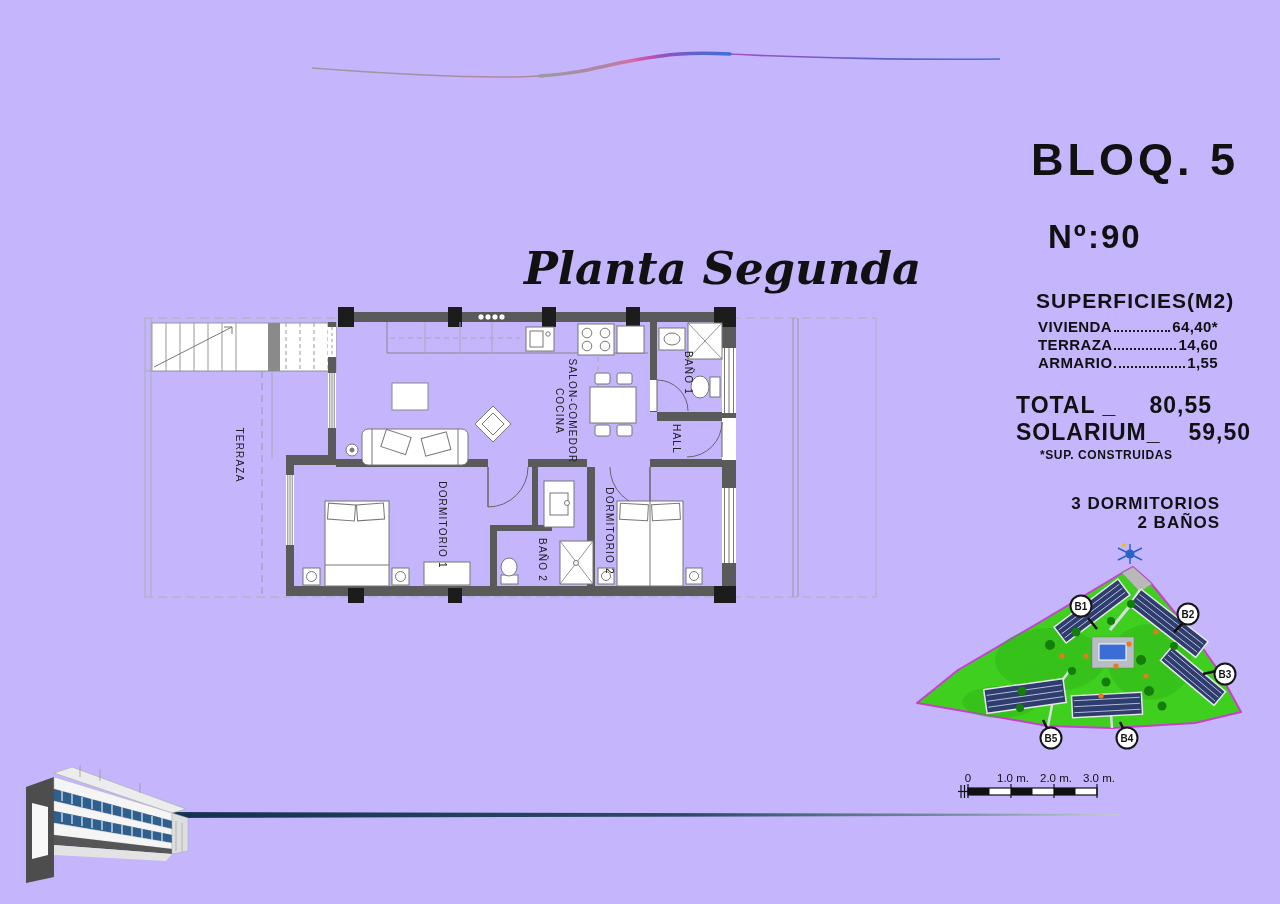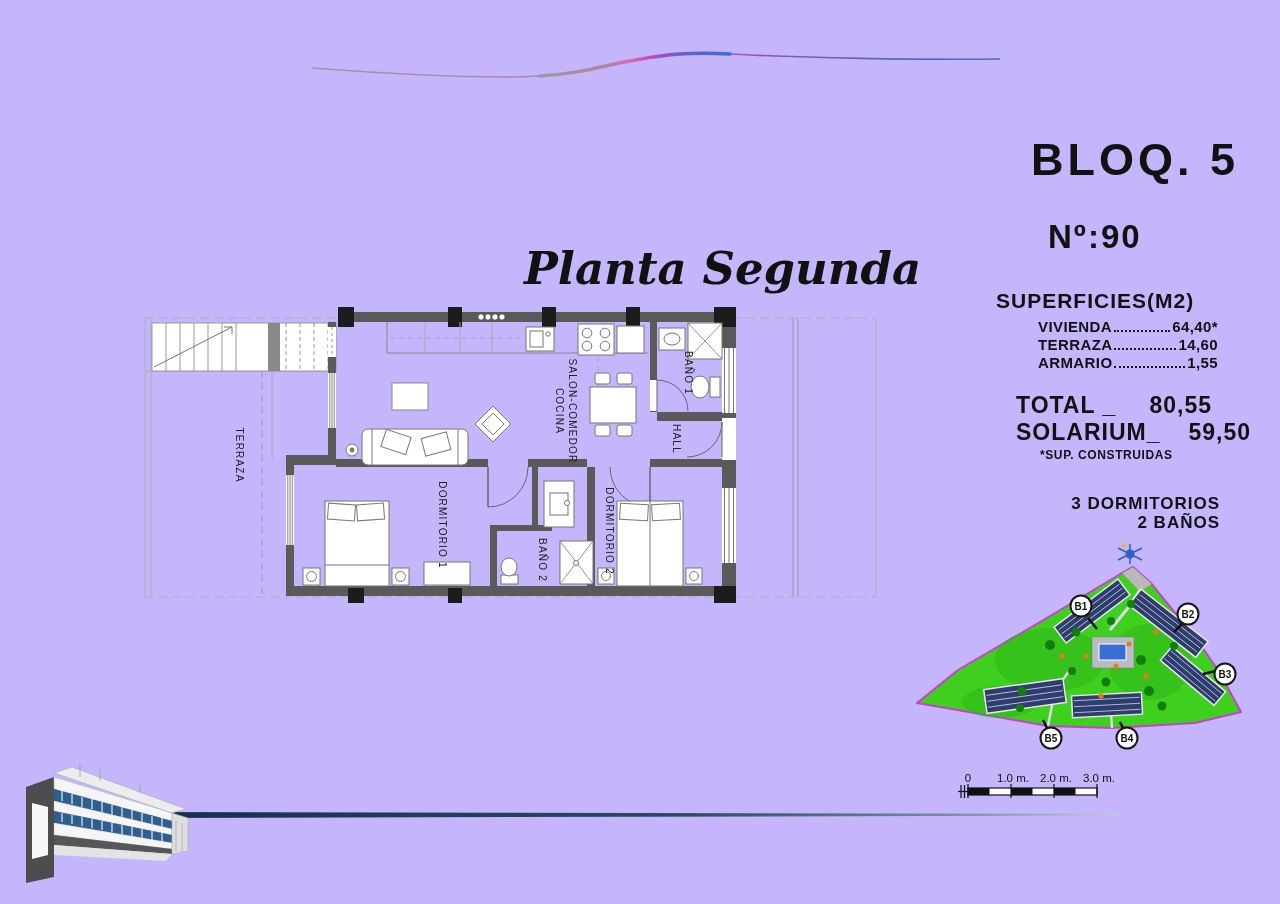--- a/index.html
+++ b/index.html
@@ -8,21 +8,21 @@
   .abs{position:absolute;}
   
   .block-title{left:1030px;top:134px;width:210px;text-align:center;font-size:45px;
                letter-spacing:4px;font-weight:600;}
   .unit-line{left:1048px;top:190px;width:186px;display:flex;
              font-size:33px;font-weight:600;letter-spacing:2px;margin-top:28px;}
   
   .plan-title{left:524px;top:242px;width:330px;font-family:"DejaVu Serif",serif;
               font-style:italic;font-weight:bold;font-size:45px;white-space:nowrap;}
   
-  .surf-title{left:996px;top:289px;width:190px;font-size:21px;font-weight:700;letter-spacing:1px;}
+  .surf-title{left:1036px;top:289px;width:190px;font-size:21px;font-weight:700;letter-spacing:1px;}
   .surf-rows{left:1038px;top:317px;width:180px;font-size:15px;font-weight:700;letter-spacing:.4px;}
   .surf-row{display:flex;align-items:flex-end;height:18px;}
   .surf-row .dots{flex:1;border-bottom:2px dotted #1a1a1a;margin:0 2px 3px 2px;}
   .totals{left:1016px;top:392px;width:196px;font-size:23px;font-weight:700;letter-spacing:1px;}
   .tot-row{display:flex;justify-content:space-between;align-items:baseline;height:27px;gap:28px;}
   .footnote{left:1040px;top:448px;width:180px;font-size:12px;font-weight:700;letter-spacing:.6px;}
   .features{left:1038px;top:494px;width:182px;text-align:right;font-size:17px;
             font-weight:700;letter-spacing:1px;line-height:19px;}
   svg text{font-family:"Liberation Sans",sans-serif;}
   .roomlbl{font-size:10px;letter-spacing:1.2px;fill:#222;}

